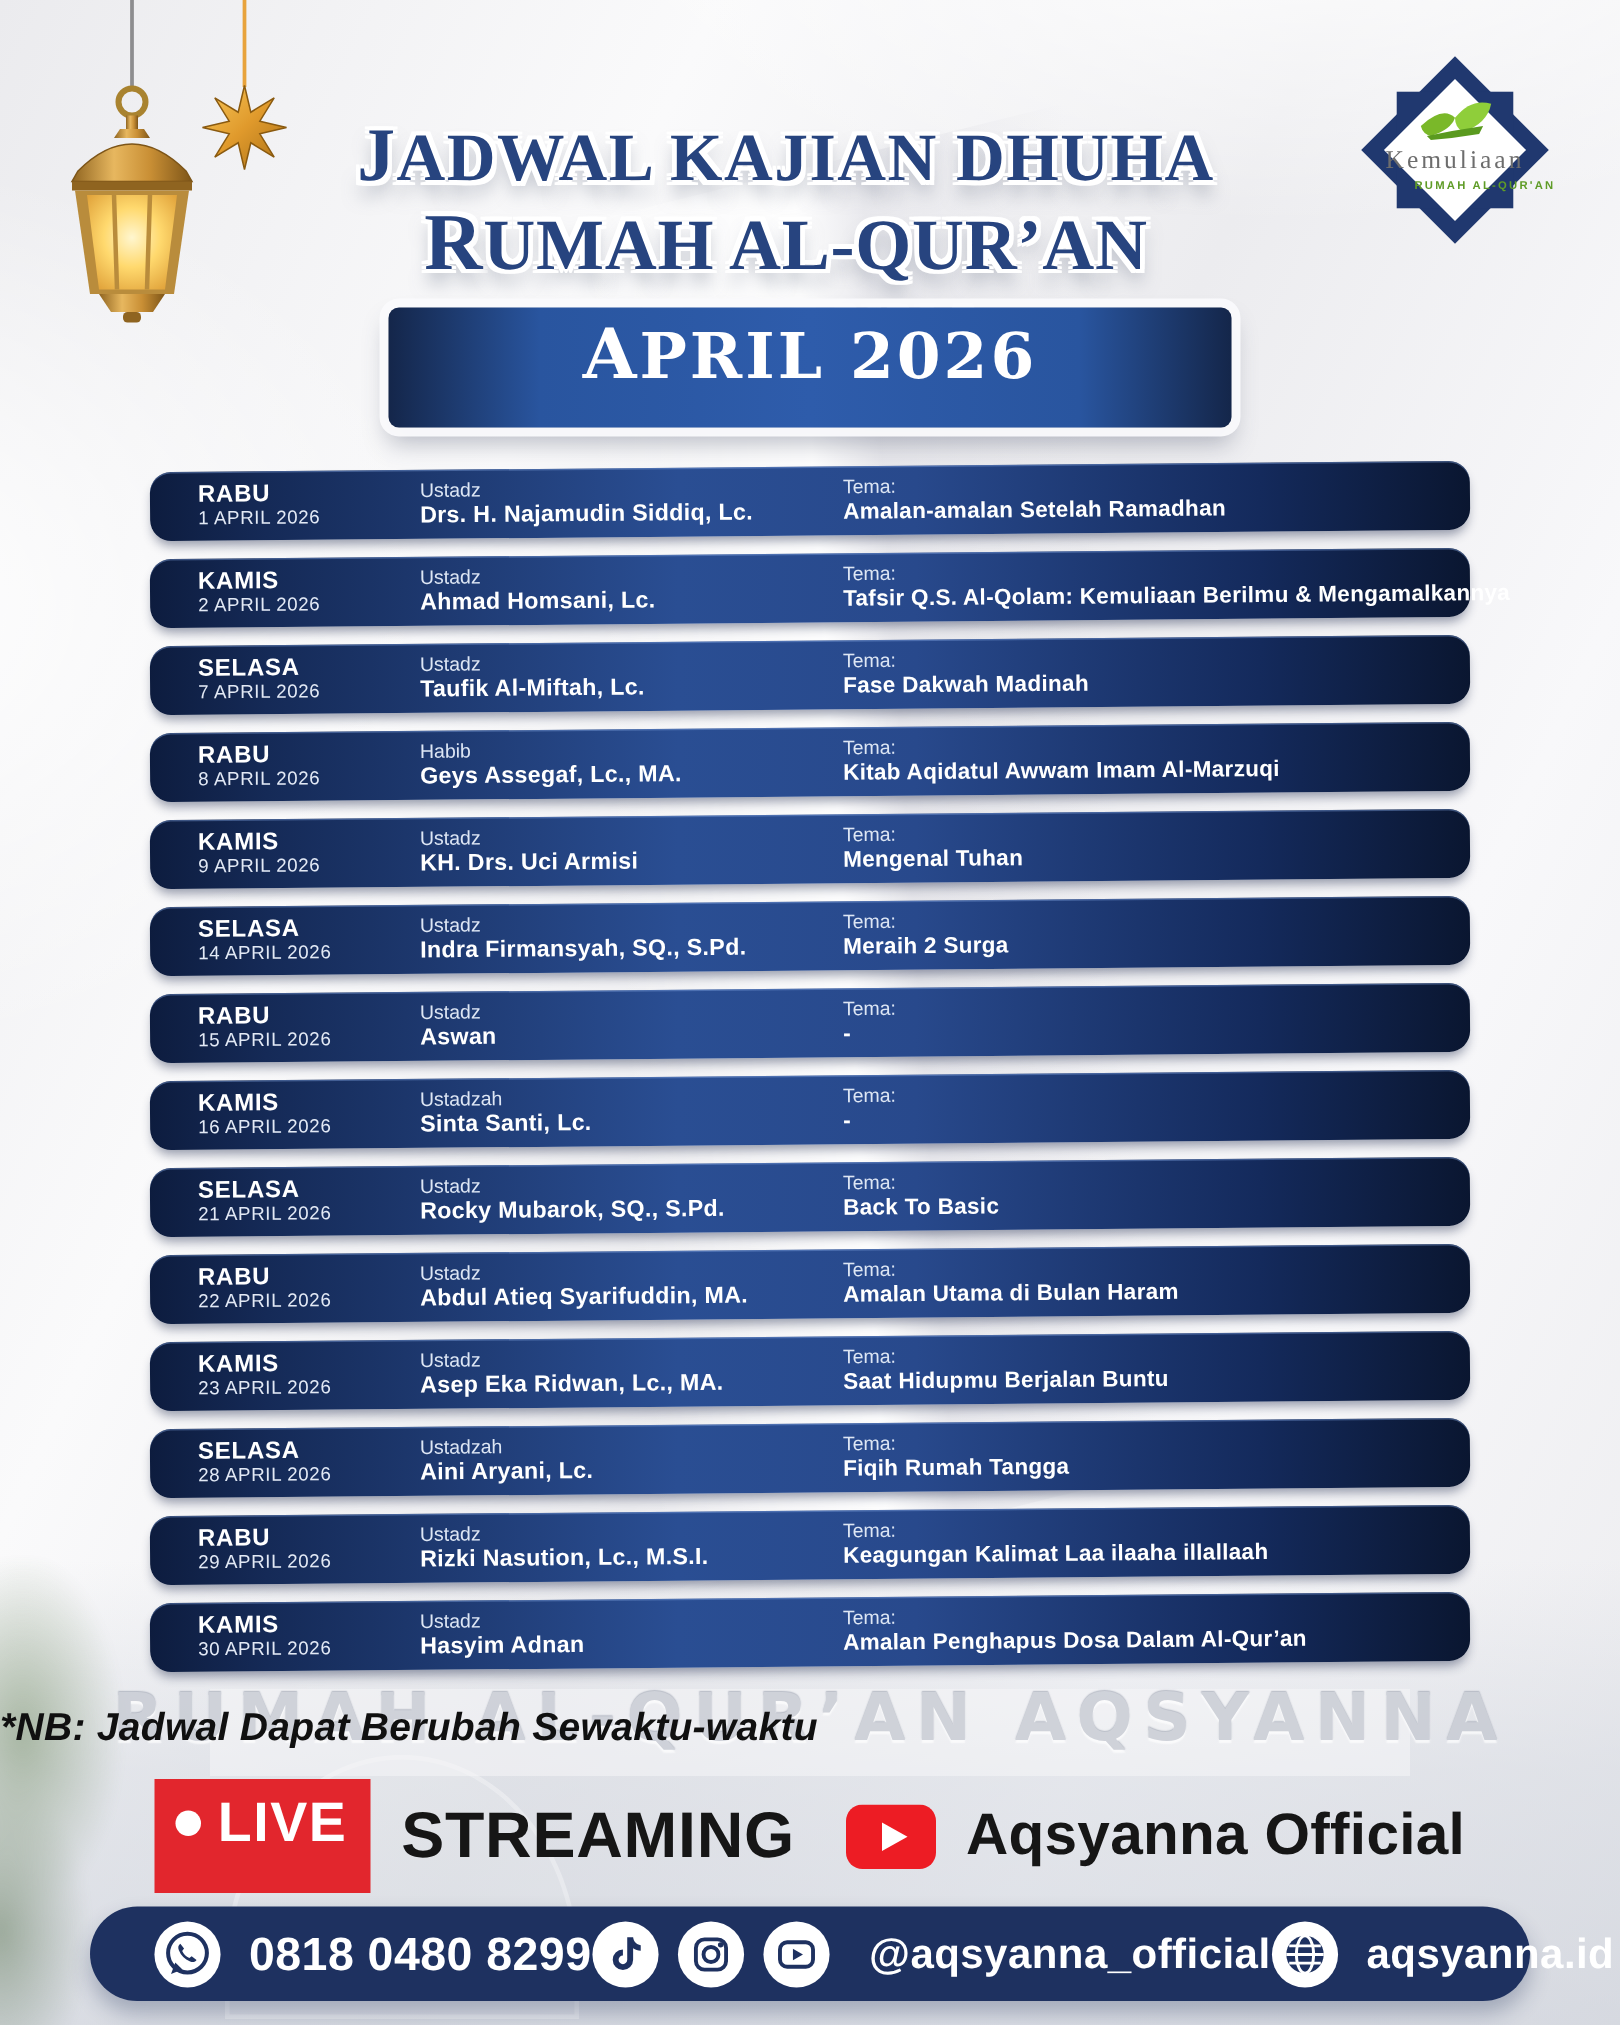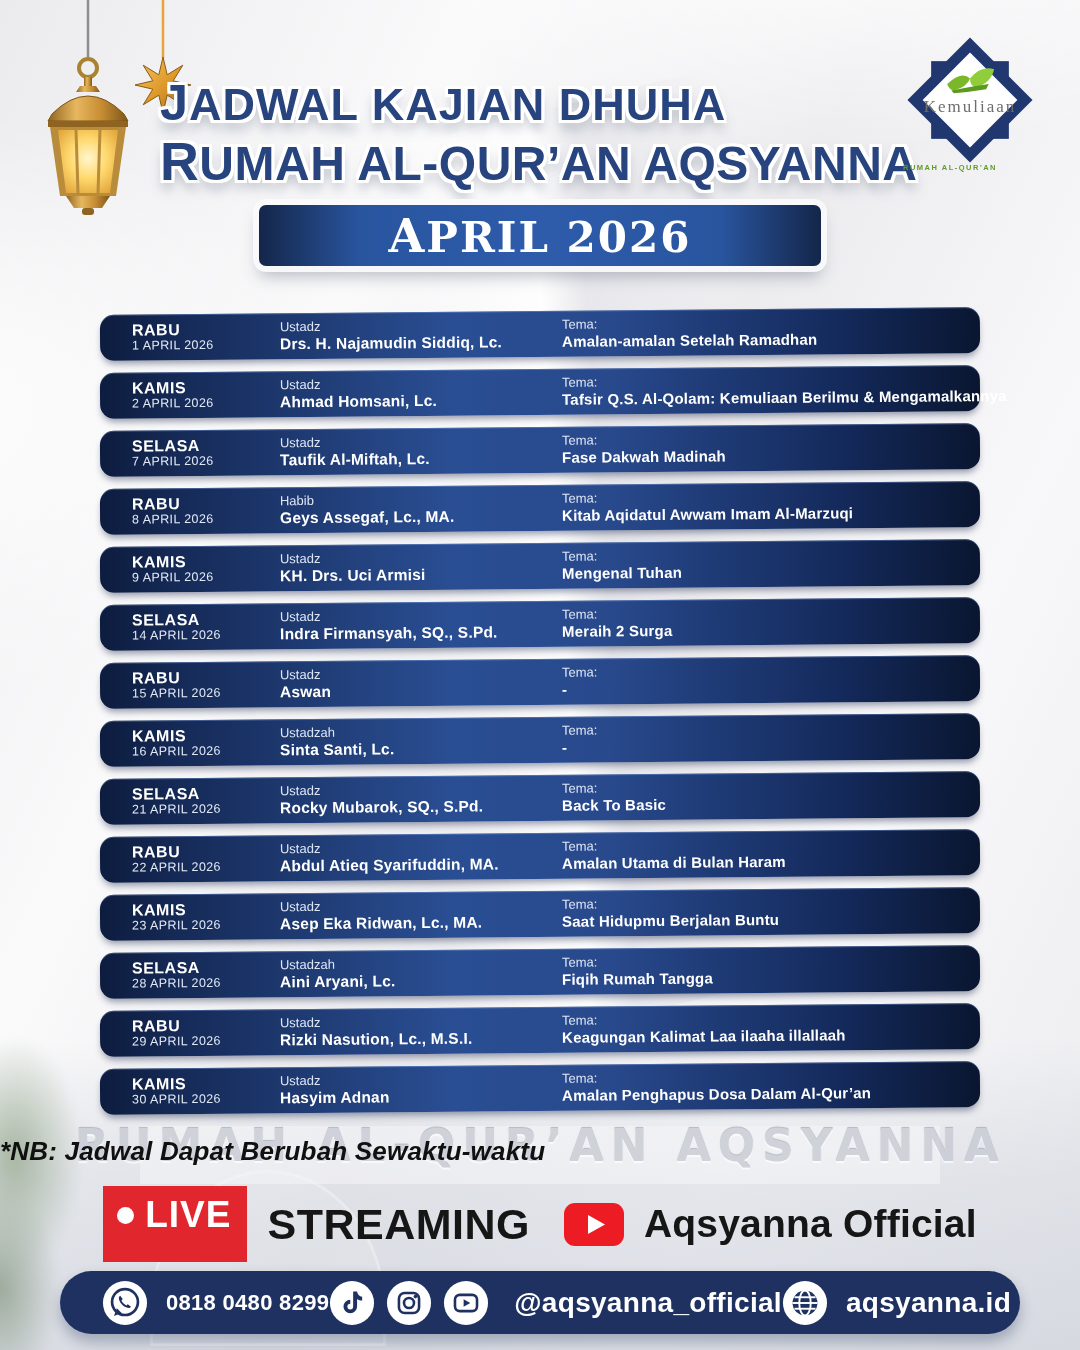--- a/index.html
+++ b/index.html
@@ -22,35 +22,35 @@
   .bg-ornament{position:absolute;left:150px;top:1170px;width:230px;height:170px;opacity:.35;
     border:3px solid #ffffff;border-radius:50% 50% 0 0/80% 80% 0 0;background:rgba(255,255,255,.25);}
   .bg-band{position:absolute;left:140px;top:1126px;width:800px;height:58px;background:rgba(246,246,248,.55);}
   .bg-sign{position:absolute;left:0;top:1120px;width:1080px;text-align:center;
     font-family:"DejaVu Sans",sans-serif;font-weight:bold;font-size:44px;letter-spacing:7px;
     color:#c2c6cf;opacity:.7;text-shadow:0 2px 1px #ffffff,0 -1px 1px #9aa0ae;}
   
   .lantern{position:absolute;left:28px;top:0;}
   .hangstar{position:absolute;left:128px;top:0;}
   
-  .title{position:absolute;left:160px;top:76px;width:760px;
-    font-family:Liberation Sans, sans-serif;font-weight:bold;color:#27447f;
+  .title{position:absolute;left:144px;top:76px;width:760px;text-align:center;
+    font-family:Liberation Serif, serif;font-weight:bold;color:#27447f;
     text-shadow:-3px -3px 0 #fff,3px -3px 0 #fff,-3px 3px 0 #fff,3px 3px 0 #fff,0 -3px 0 #fff,0 3px 0 #fff,-3px 0 0 #fff,3px 0 0 #fff,0 9px 12px rgba(105,115,135,.5);}
   .title-line1{font-size:45px;line-height:54px;letter-spacing:1px;}
   .title-line2{font-size:48px;line-height:58px;letter-spacing:0.5px;}
   .title-line1::first-letter,.title-line2::first-letter{font-size:1.12em;}
   
   .logo{position:absolute;left:903px;top:33px;width:134px;height:140px;}
   .logo svg{position:absolute;left:0;top:0;}
   .logo-name{position:absolute;left:0;top:64px;width:134px;text-align:center;
     font-family:"Liberation Serif",serif;font-size:17px;letter-spacing:2px;color:#6d6d6d;}
-  .logo-tagline{position:absolute;left:0;top:86px;width:134px;text-align:left;
-    font-size:7.5px;font-weight:bold;letter-spacing:1.5px;color:#5f9c27;margin-top:44px;}
-  
-  .banner{position:absolute;left:259px;top:205px;width:562px;height:61px;border-radius:7px;
+  .logo-tagline{position:absolute;left:0;top:86px;width:134px;text-align:right;
+    font-size:7.5px;font-weight:bold;letter-spacing:1.5px;color:#5f9c27;}
+  
+  .banner{position:absolute;left:259px;top:205px;width:562px;height:80px;border-radius:7px;
     background:linear-gradient(90deg,#14264a 0%,#29559f 18%,#2e5cab 50%,#29559f 82%,#14264a 100%);
     box-shadow:0 0 0 6px rgba(250,250,252,.95),0 10px 16px rgba(60,70,95,.35);
     text-align:center;}
   .banner-text{font-family:"DejaVu Serif","Liberation Serif",serif;font-weight:bold;color:#ffffff;
     font-size:42px;line-height:62px;letter-spacing:2px;}
   .banner-text::first-letter{font-size:1.1em;}
   
   .schedule{position:absolute;left:100px;top:311px;width:880px;}
   .row{height:46px;margin-bottom:12px;border-radius:14px;transform:rotate(-0.5deg);
     background:linear-gradient(92deg,#0d1c3e 0%,#152a57 9%,#2a4e93 40%,#28498c 58%,#16two 0);
@@ -74,21 +74,21 @@
   .live-streaming{font-size:43px;font-weight:bold;color:#161616;letter-spacing:.5px;}
   .yt-badge{width:60px;height:43px;margin-left:14px;}
   .live-channel{font-size:39px;font-weight:bold;color:#161616;letter-spacing:.2px;}
   
   .footer{position:absolute;left:60px;top:1271px;width:960px;height:63px;background:#1e3160;
     border-radius:34px;display:flex;align-items:center;justify-content:space-between;
     padding:0 42px;box-sizing:border-box;box-shadow:0 8px 14px rgba(30,45,85,.3);}
   .fgroup{display:flex;align-items:center;gap:18px;}
   .fgroup.icons{gap:11px;}
   .ftext{color:#ffffff;font-weight:bold;font-size:28px;letter-spacing:.3px;white-space:nowrap;}
-  .ftext.phone{font-size:22px;}
+  .ftext.phone{font-size:31px;}
   .fhandle{margin-left:14px;}
   .circle-icon{width:46px;height:46px;}
 </style>
 </head>
 <body>
 
 <div class="poster">
   <div class="swoosh"></div>
   <div class="bg-photo"></div>
   <div class="bg-green"></div>

